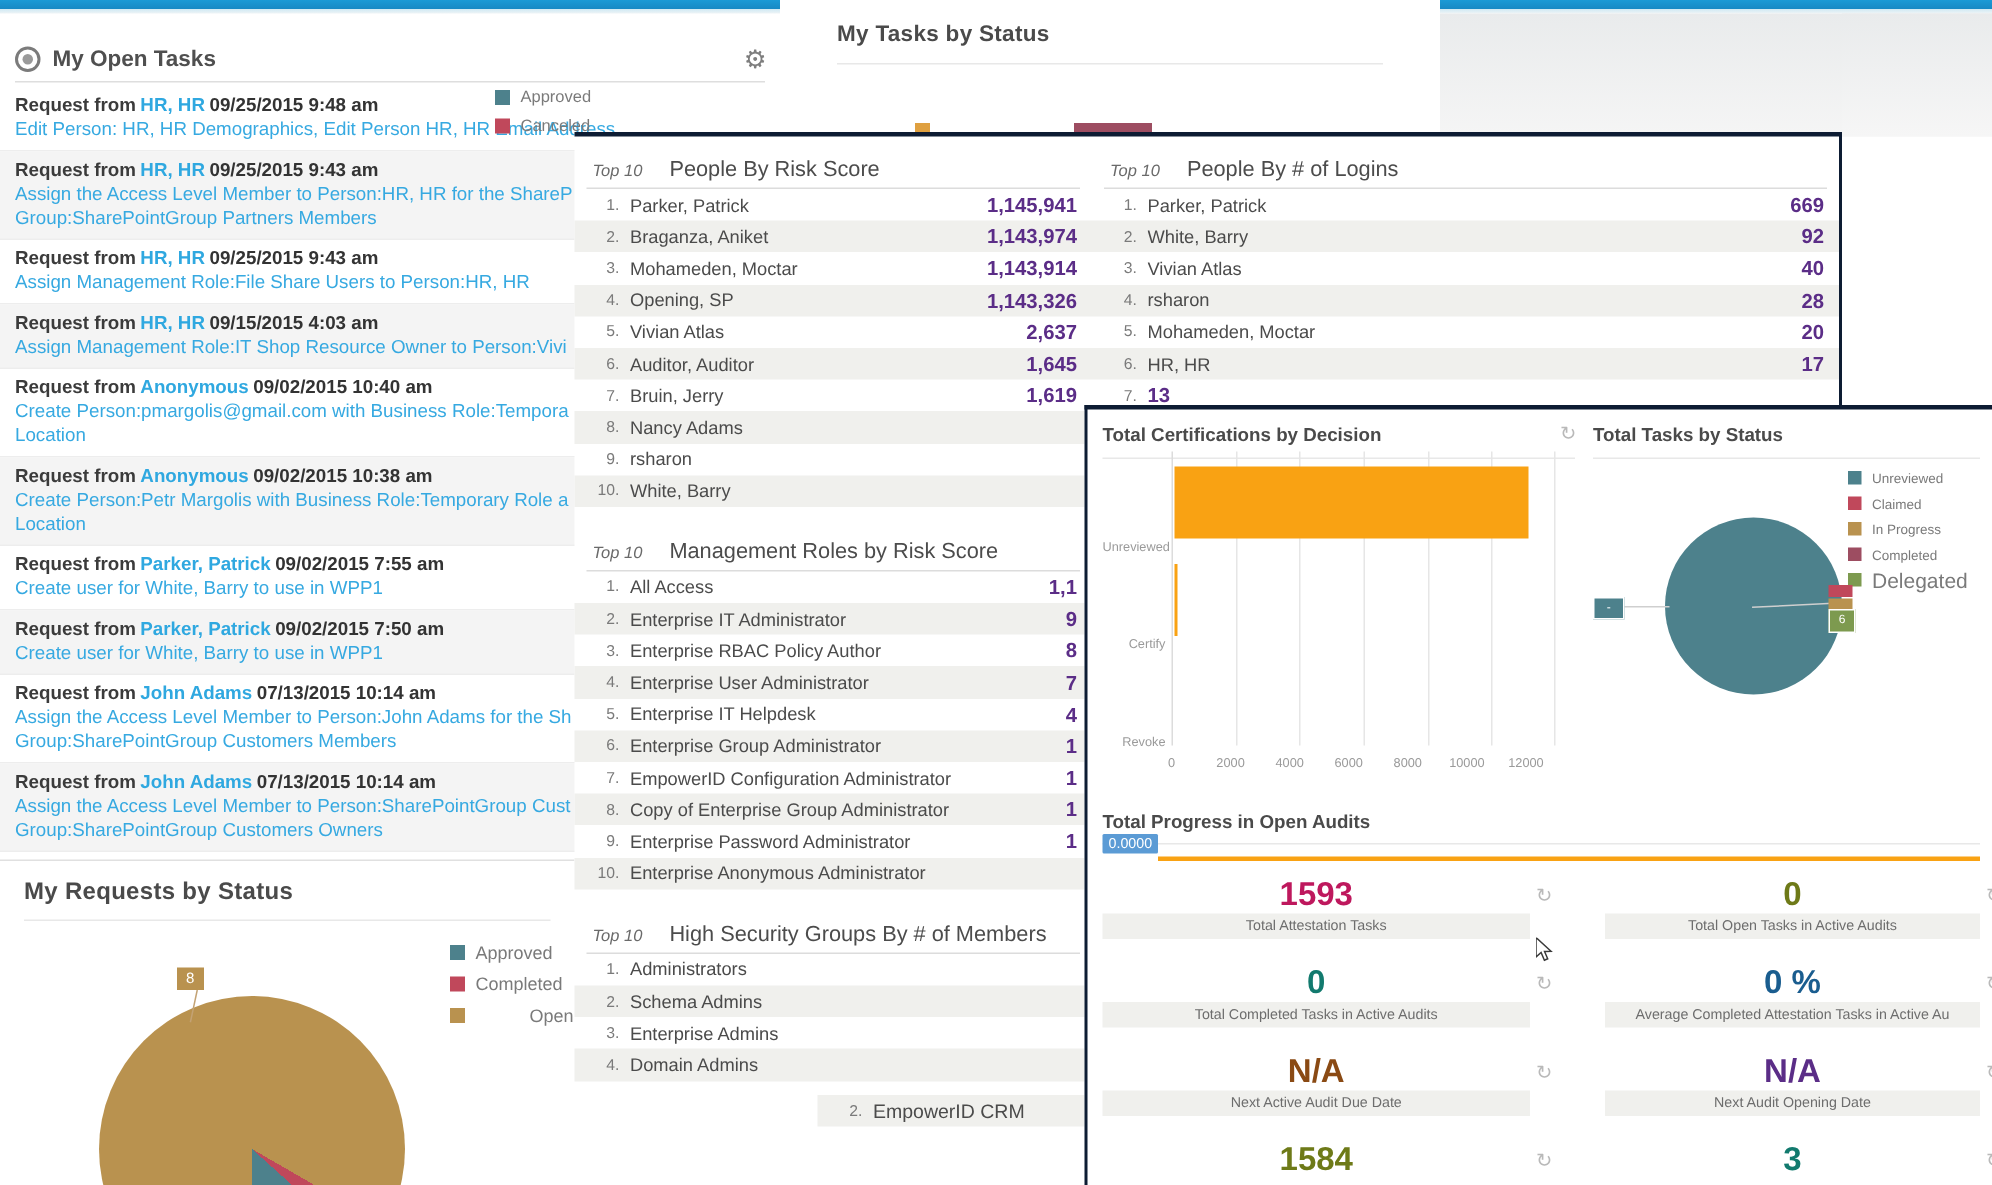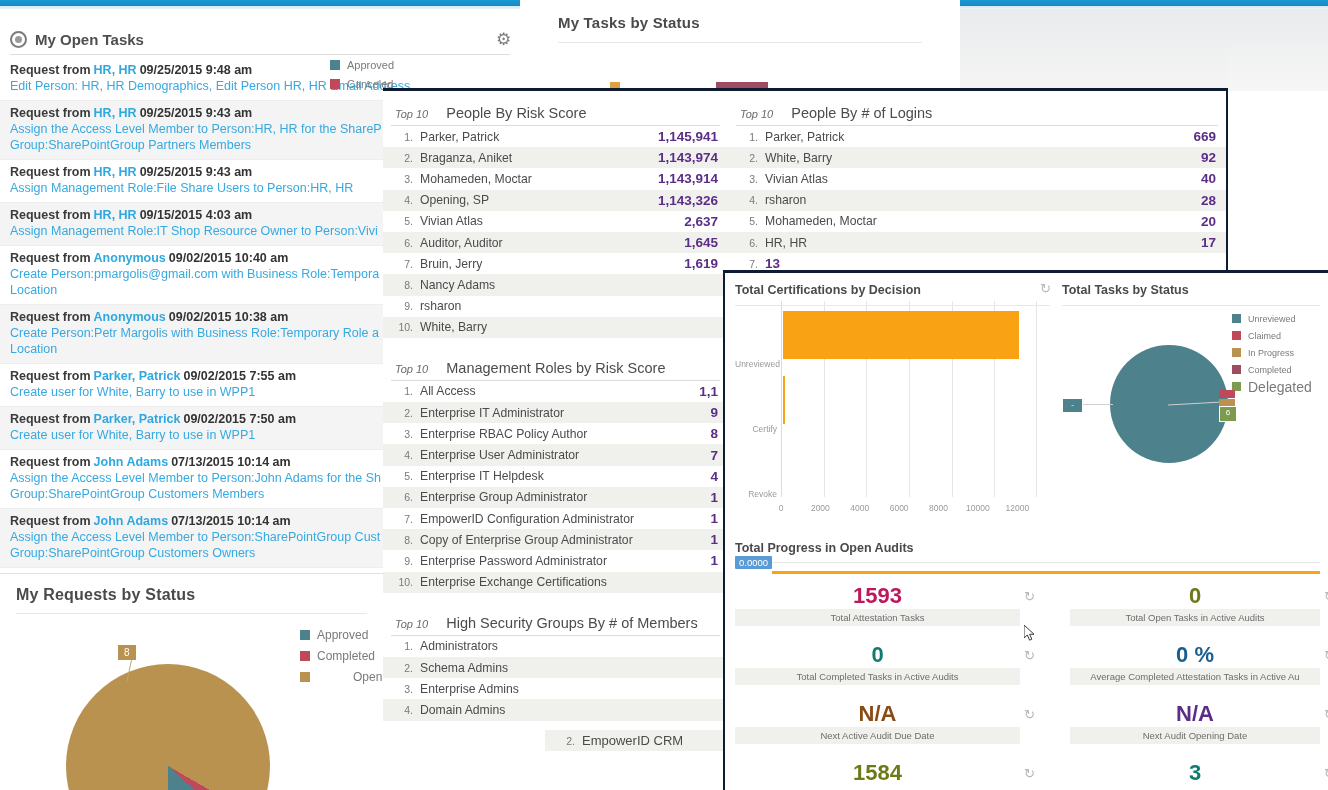--- a/index.html
+++ b/index.html
@@ -334,21 +334,21 @@
             <span class="tt-nm">Copy of Enterprise Group Administrator</span>
             <span class="tt-val">1</span>
           </div>
           <div class="tt-row">
             <span class="tt-idx">9.</span>
             <span class="tt-nm">Enterprise Password Administrator</span>
             <span class="tt-val">1</span>
           </div>
           <div class="tt-row alt">
             <span class="tt-idx">10.</span>
-            <span class="tt-nm">Enterprise Exchange Certifications</span>
+            <span class="tt-nm">Enterprise Anonymous Administrator</span>
             <span class="tt-val"></span>
           </div>
         </div>
         <div class="tt-block">
           <div class="tt-head">
             <span class="small">Top 10</span>
             <span class="big">High Security Groups By # of Members</span>
           </div>
           <div class="tt-row">
             <span class="tt-idx">1.</span>

